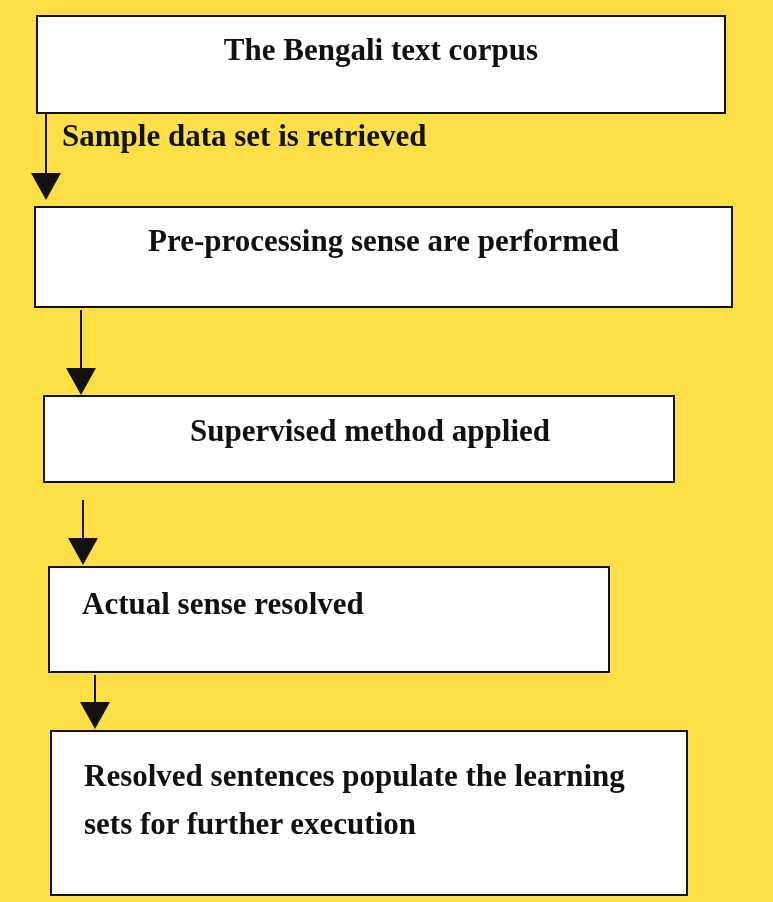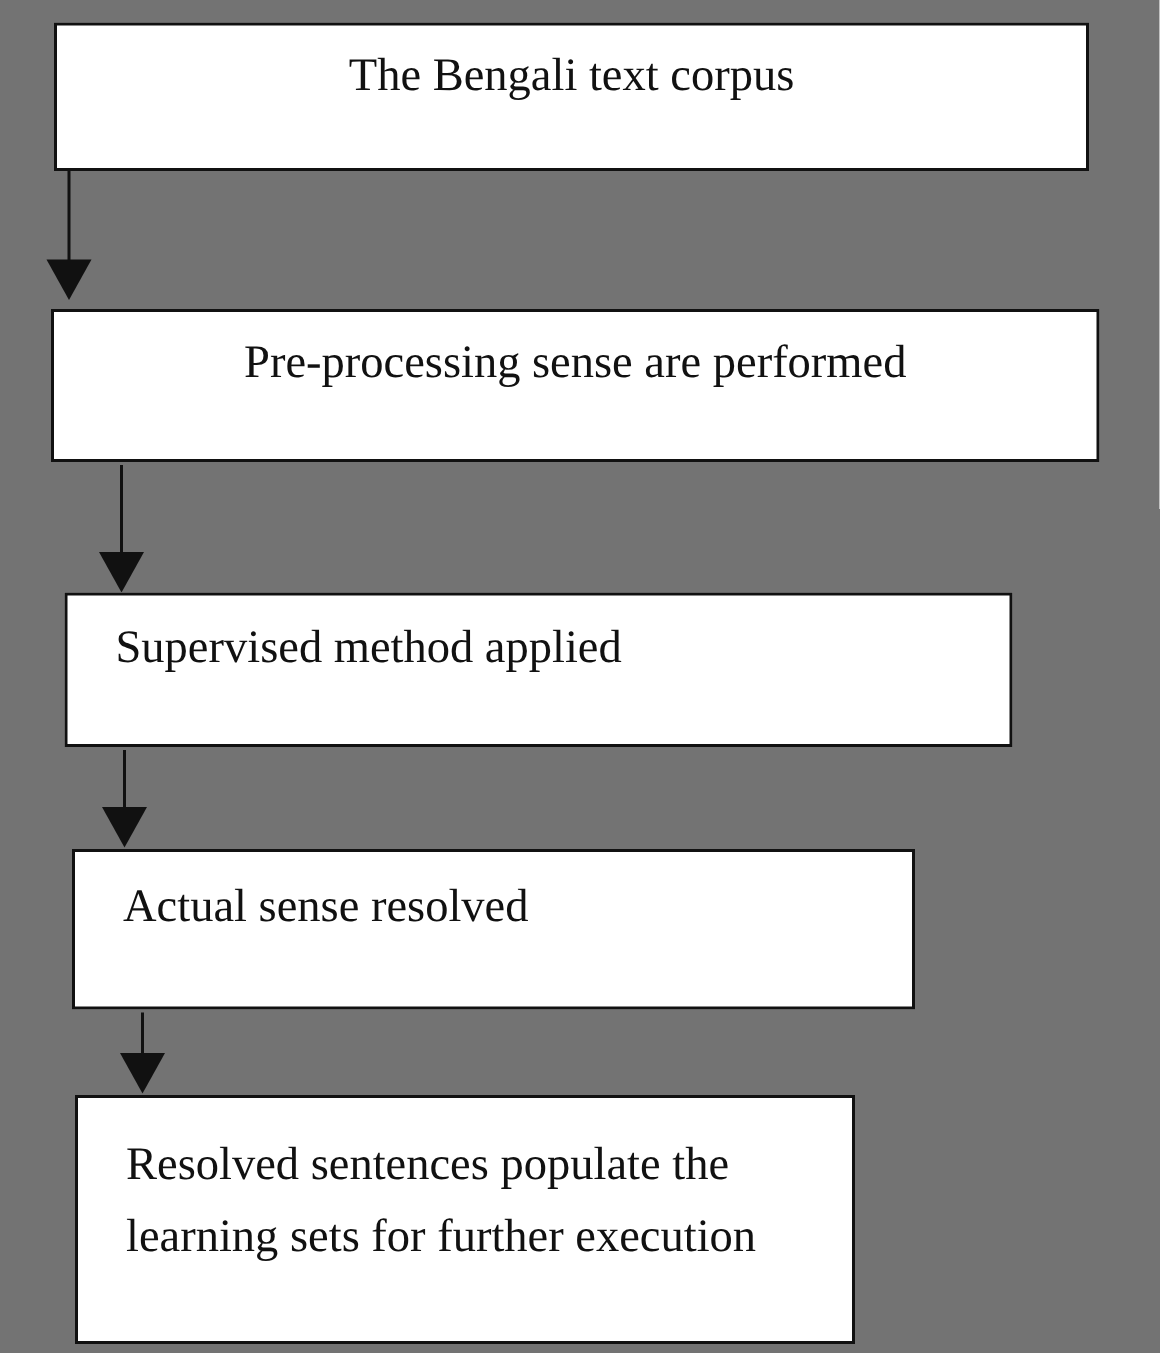--- a/index.html
+++ b/index.html
@@ -4,38 +4,39 @@
 <style>
   html, body {
     margin: 0;
     padding: 0;
     background: #ffffff;
   }
   .canvas {
     position: relative;
     width: 773px;
     height: 902px;
-    background: #737373;
+    background: #fde047;
     font-family: "Liberation Serif", serif;
     color: #111111;
     overflow: hidden;
+    font-weight: bold;
   }
   .box {
     position: absolute;
     box-sizing: border-box;
     border: 2px solid #111111;
     background: #ffffff;
     font-size: 31px;
     line-height: 1.25;
   }
   .box1 { left: 36px; top: 15px;  width: 690px; height: 99px;  text-align: center; padding-top: 14px; }
   .box2 { left: 34px; top: 206px; width: 699px; height: 102px; text-align: center; padding-top: 14px; }
-  .box3 { left: 43px; top: 395px; width: 632px; height: 103px; padding: 15px 10px 0 32px; }
+  .box3 { left: 43px; top: 395px; width: 632px; height: 88px; padding: 15px 10px 0 32px; text-align: center; }
   .box4 { left: 48px; top: 566px; width: 562px; height: 107px; padding: 17px 10px 0 32px; }
-  .box5 { left: 50px; top: 730px; width: 520px; height: 166px; padding: 20px 10px 0 32px; line-height: 1.55; }
+  .box5 { left: 50px; top: 730px; width: 638px; height: 166px; padding: 20px 10px 0 32px; line-height: 1.55; }
   .box5 .box-label { display: inline-block; max-width: 578px; }
 
   .arrow {
     position: absolute;
     width: 30px;
   }
   .arrow-line {
     position: absolute;
     left: 50%;
     transform: translateX(-50%);
@@ -75,20 +76,21 @@
 
   <div class="box box1">
     <span class="box-label">The Bengali text corpus</span>
   </div>
 
   <div class="arrow arrow1">
     <div class="arrow-line"></div>
     <div class="arrow-head"></div>
   </div>
 
+  <div class="edge-label">Sample data set is retrieved</div>
 
   <div class="box box2">
     <span class="box-label">Pre-processing sense are performed</span>
   </div>
 
   <div class="arrow arrow2">
     <div class="arrow-line"></div>
     <div class="arrow-head"></div>
   </div>
 

